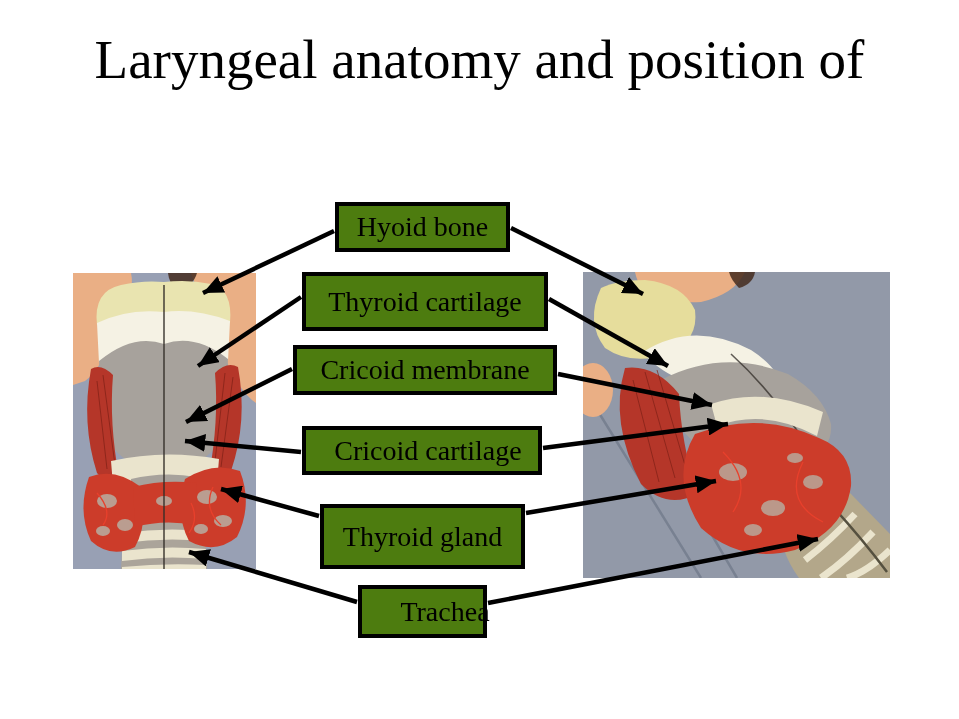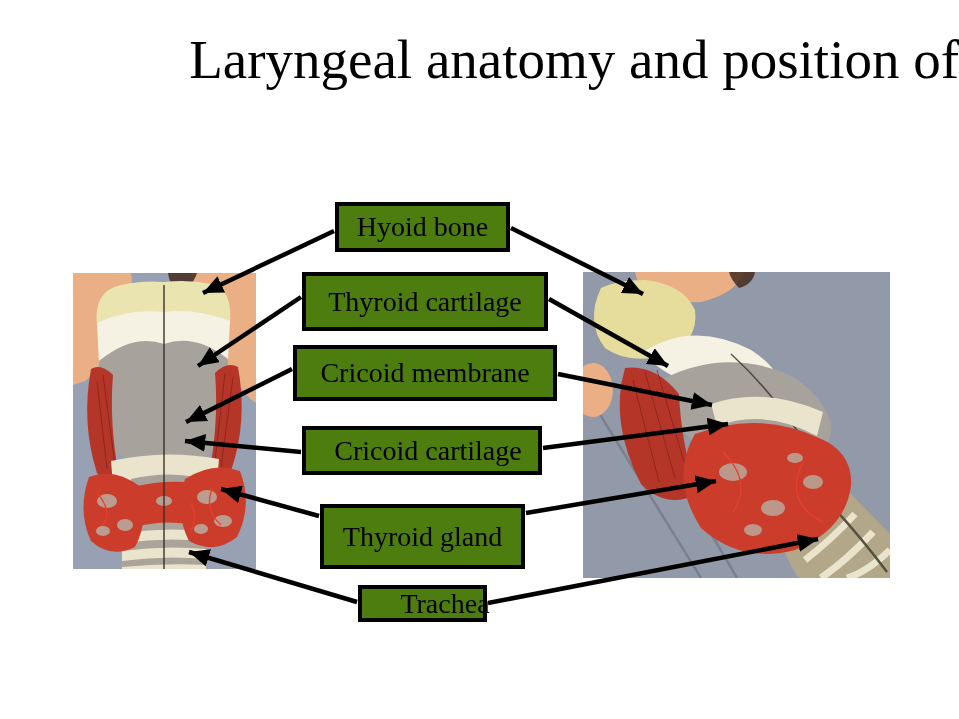--- a/index.html
+++ b/index.html
@@ -6,21 +6,21 @@
   .slide{
     position:relative;
     width:959px;height:719px;
     background:#ffffff;
     overflow:hidden;
     font-family:"Liberation Serif","DejaVu Serif",serif;
   }
   .title{
     position:absolute;
     left:0;top:28px;width:959px;
-    text-align:right;
+    text-align:center;
     font-size:55px;
     line-height:64px;
     color:#000;
     letter-spacing:0px;
     white-space:nowrap;
   }
   .photo{position:absolute;}
   .photo-left{left:73px;top:273px;width:183px;height:296px;}
   .photo-right{left:583px;top:272px;width:307px;height:306px;}
   .arrows{position:absolute;left:0;top:0;width:959px;height:719px;pointer-events:none;}
@@ -29,24 +29,24 @@
     position:absolute;
     box-sizing:border-box;
     border:4px solid #000;
     background:#4d7c0f;
     display:flex;align-items:center;justify-content:center;
     font-size:28px;color:#000;
     white-space:nowrap;
   }
   .box-hyoid   {left:335px;top:202px;width:175px;height:50px;}
   .box-thycart {left:302px;top:272px;width:246px;height:59px;}
-  .box-cricmem {left:293px;top:345px;width:264px;height:56px;}
+  .box-cricmem {left:293px;top:345px;width:264px;height:50px;}
   .box-criccart{left:302px;top:426px;width:240px;height:49px;padding-left:12px;}
   .box-thygland{left:320px;top:504px;width:205px;height:65px;}
-  .box-trachea {left:358px;top:585px;width:129px;height:37px;padding-left:45px;}
+  .box-trachea {left:358px;top:585px;width:129px;height:53px;padding-left:45px;}
 </style>
 </head>
 <body>
 
 <div class="slide">
 
   <div class="title">
     <div>Laryngeal anatomy and position of</div>
   </div>
 

